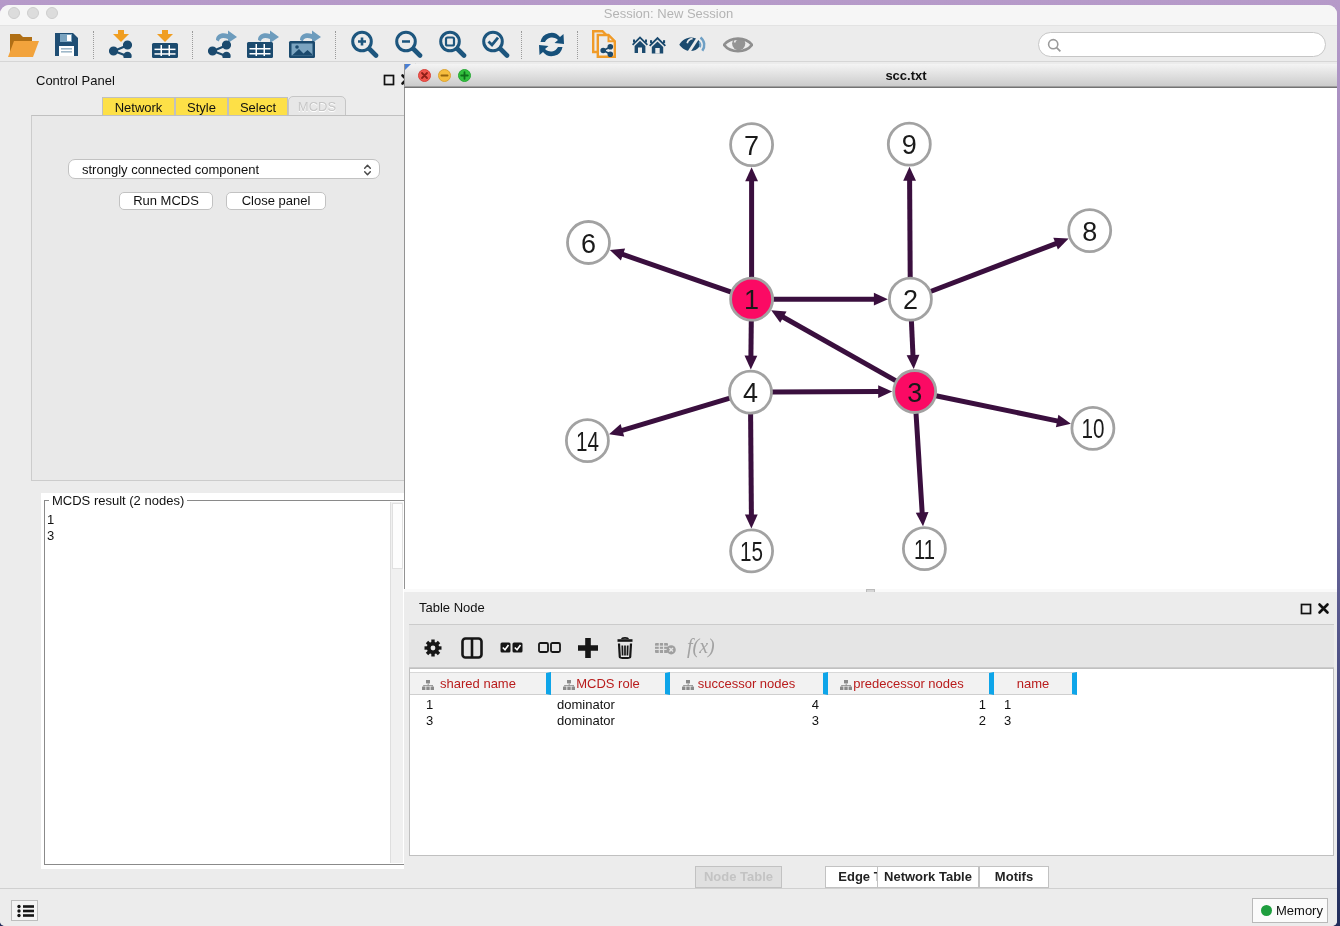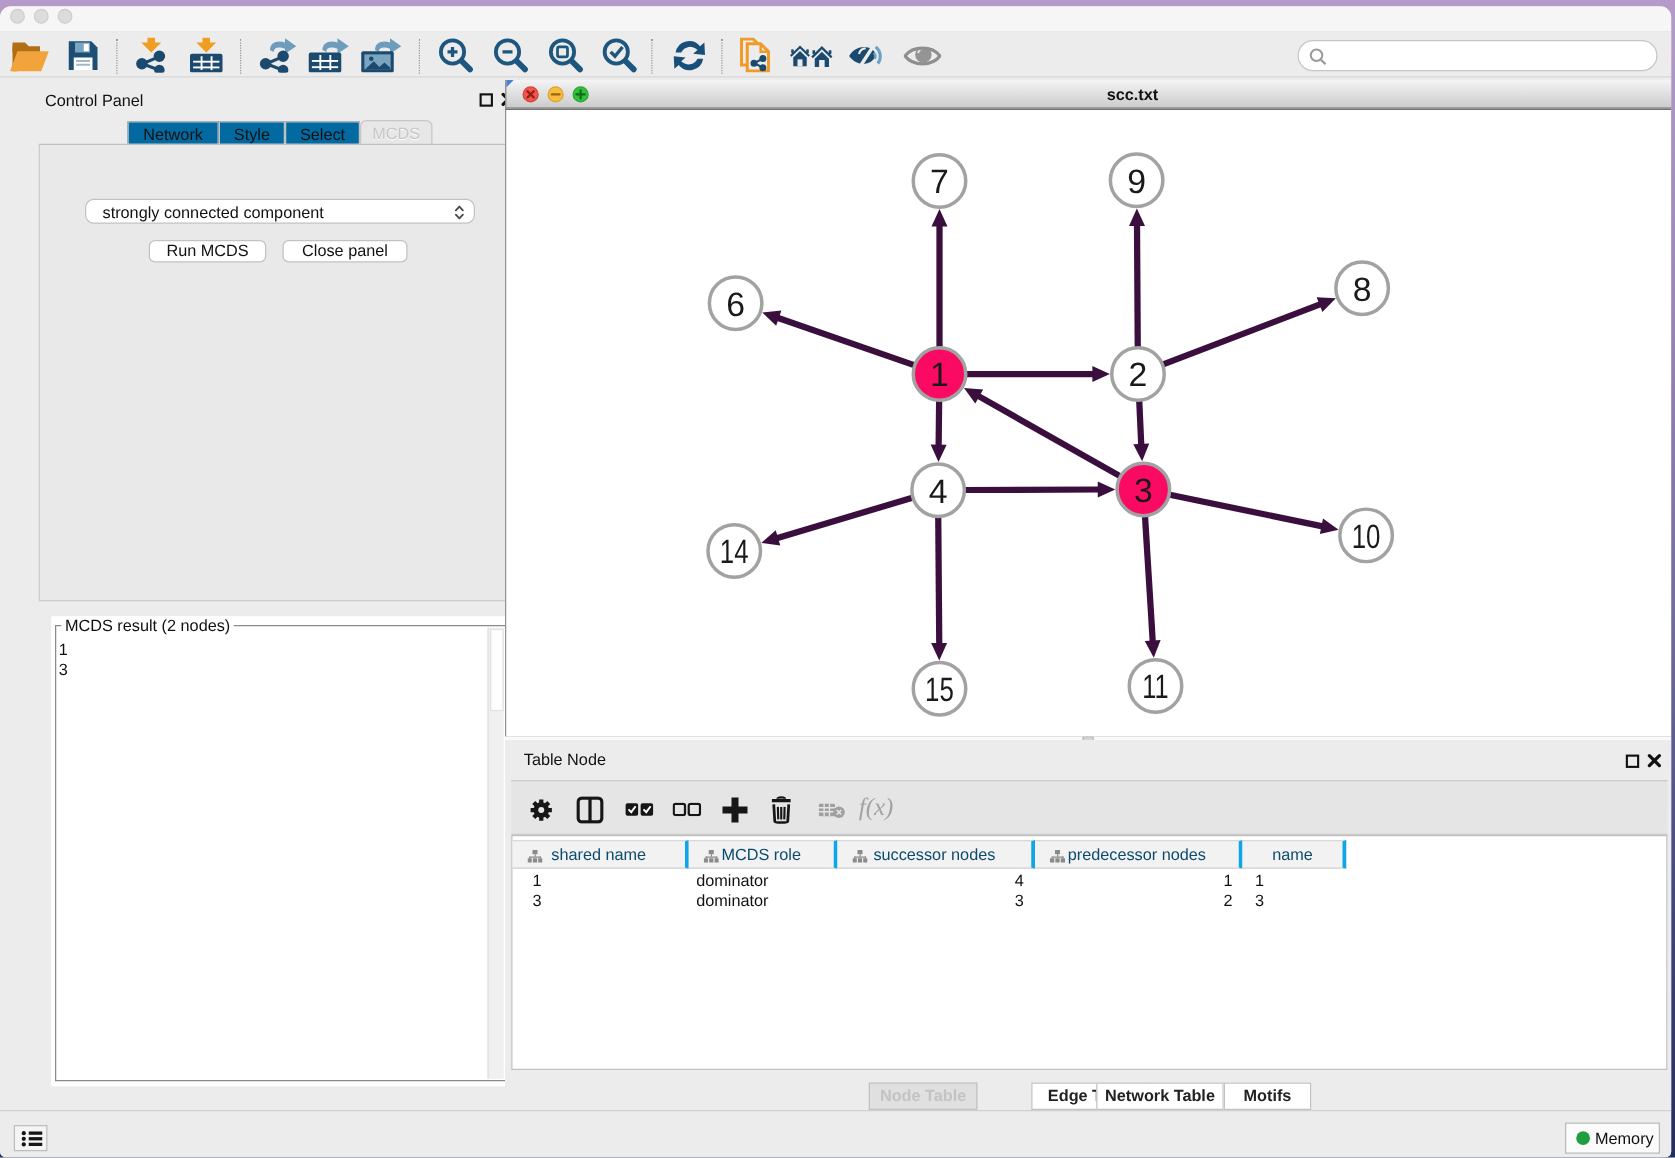--- a/index.html
+++ b/index.html
@@ -10,21 +10,21 @@
 #titlebar { position:absolute; left:0; top:0; width:100%; height:21px; background:#f6f6f6; border-bottom:1px solid #e3e3e3; }
 .tl { position:absolute; top:2px; width:12px; height:12px; border-radius:50%; background:#dcdcdc; border:1px solid #cdcdcd; }
 #wtitle { position:absolute; top:1px; width:100%; text-align:center; color:#b4b4b4; font-size:13px; }
 #toolbar { position:absolute; left:0; top:22px; width:100%; height:35px; background:#ececec; border-bottom:1px solid #d6d6d6; }
 .sep { position:absolute; top:4px; height:28px; width:1px; border-left:1px dotted #9a9a9a; }
 #searchbox { position:absolute; left:1038px; top:5px; width:288px; height:25px; background:#fff; border:1px solid #c6c6c6; border-radius:13px; }
 #main { position:absolute; left:0; top:58px; width:100%; height:825px; background:#ececec; }
 
 #cpanel { position:absolute; left:0; top:0; width:394px; height:825px;margin-left:24px; }
 #cphead { position:absolute; left:12px; top:10px; font-size:13px; color:#111; }
-.tab { position:absolute; top:34px; height:21px; background:#0369a1; border:1px solid #c0c0c0; font-size:13px; text-align:center; line-height:19px; color:#111; }
+.tab { position:absolute; top:34px; height:21px; background:#fde047; border:1px solid #c0c0c0; font-size:13px; text-align:center; line-height:19px; color:#111; }
 #tabmcds { background:#e7e7e7; color:#c6c6c6; border-radius:5px 5px 0 0; border-color:#c6c6c6; text-shadow:0 1px 0 #ffffff; }
 #tabpane { position:absolute; left:7px; top:52px; width:384px; height:366px; background:#e9e9e9; border:1px solid #cccccc; border-top:1px solid #c0c0c0; }
 #optlabel { position:absolute; left:0; top:75px; width:394px; text-align:center; font-size:13px; color:#111; }
 #combo { position:absolute; left:44px; top:96px; width:312px; height:20px; background:#fff; border:1px solid #c2c2c2; border-radius:7px; font-size:13px; line-height:19px; padding-left:13px; color:#111; }
 .btn { position:absolute; top:129px; height:18px; background:#fff; border:1px solid #c2c2c2; border-radius:5px; font-size:13px; text-align:center; line-height:16px; color:#111; }
 #mcdsbox { position:absolute; left:17px; top:430px; width:371px; height:376px; background:#fff; }
 #mcdsborder { position:absolute; left:3px; top:7px; width:364px; height:365px; border:1px solid #8a8a8a; }
 #mcdslabel { position:absolute; left:8px; top:0px; background:#fff; padding:0 3px; font-size:13px; color:#111; }
 #mcdstext { position:absolute; left:6px; top:19px; font-size:13px; line-height:16px; color:#111; }
 #mcdsscroll { position:absolute; right:9px; top:9px; width:13px; height:361px; background:#f0f0f0; border-left:1px solid #dedede; }
@@ -35,36 +35,37 @@
 #nettitle span { position:absolute; width:100%; text-align:center; top:4px; font-size:13px; font-weight:bold; color:#111; }
 .mbtn { position:absolute; top:5px; width:13px; height:13px; border-radius:50%; } .mbtn svg { display:block; }
 #netcanvas { position:absolute; left:0; top:24px; width:933px; height:501px; background:#fff; border-left:1px solid #939393; }
 #netbottom { position:absolute; left:0; top:525px; width:933px; height:4px; background:#fafafa; border-bottom:1px solid #dddddd; }
 #nethandle { position:absolute; left:462px; top:525px; width:9px; height:4px; background:#d6d6d6; border:1px solid #bbb; }
 
 #tframe { position:absolute; left:404px; top:529px; width:933px; height:296px; background:#ececec; }
 #tphead { position:absolute; left:15px; top:8px; font-size:13px; color:#111; }
 #ttoolbar { position:absolute; left:5px; top:32px; width:925px; height:44px; background:#e5e5e5; border-top:1px solid #cbcbcb; border-bottom:1px solid #cbcbcb; }
 #ttable { position:absolute; left:5px; top:76px; width:925px; height:188px; background:#fff; border:1px solid #c0c0c0; }
-.th { position:absolute; top:3px; height:23px; background:#f2f2f2; border-top:1px solid #d8d8d8; border-right:3px solid #0ea5e9; border-bottom:1px solid #cfcfcf; font-size:13px; text-align:center; line-height:21px; color:#0c4a6e; }
+.th { position:absolute; top:3px; height:23px; background:#f2f2f2; border-top:1px solid #d8d8d8; border-right:5px solid #0ea5e9; border-bottom:1px solid #cfcfcf; font-size:13px; text-align:center; line-height:21px; color:#b91c1c; }
 .td { position:absolute; font-size:13px; color:#111; height:16px; line-height:16px; }
 .btab { position:absolute; top:274px; height:22px; border:1px solid #c2c2c2; background:#fff; font-size:13px; font-weight:bold; text-align:center; line-height:20px; color:#222; }
 
 #statusbar { position:absolute; left:0; top:883px; width:100%; height:38px; background:#ececec; border-top:1px solid #d0d0d0; }
 #memorybtn { position:absolute; right:9px; top:9px; width:76px; height:25px; background:#fbfbfb; border:1px solid #b9b9b9; font-size:13px; line-height:23px; text-align:left; padding-left:23px; color:#111; }
 #memdot { position:absolute; left:8px; top:6px; width:11px; height:11px; border-radius:50%; background:#1e9e3e; }
 #listbtn { position:absolute; left:11px; top:11px; width:27px; height:21px; background:#f4f4f4; border:1px solid #bdbdbd; }
 </style>
 </head>
 <body>
 <div id="win">
   <div id="titlebar">
     <div class="tl" style="left:8px;"></div>
     <div class="tl" style="left:27px;"></div>
     <div class="tl" style="left:46px;"></div>
+    <div id="wtitle">Session: New Session</div>
   </div>
   <div id="toolbar">
 
     <svg class="abs" style="left:7px;top:4px;" width="33" height="28" viewBox="0 0 33 28">
       <path d="M3 3 h10 l3 3 h9 v5 H3 Z" fill="#b06f15"></path>
       <rect x="3" y="6" width="4" height="20" fill="#b06f15"></rect>
       <path d="M1 26 L7 10 H32 L26 26 Z" fill="#f2a33c"></path>
     </svg>
 
     <svg class="abs" style="left:53px;top:4px;" width="27" height="27" viewBox="0 0 27 27">

